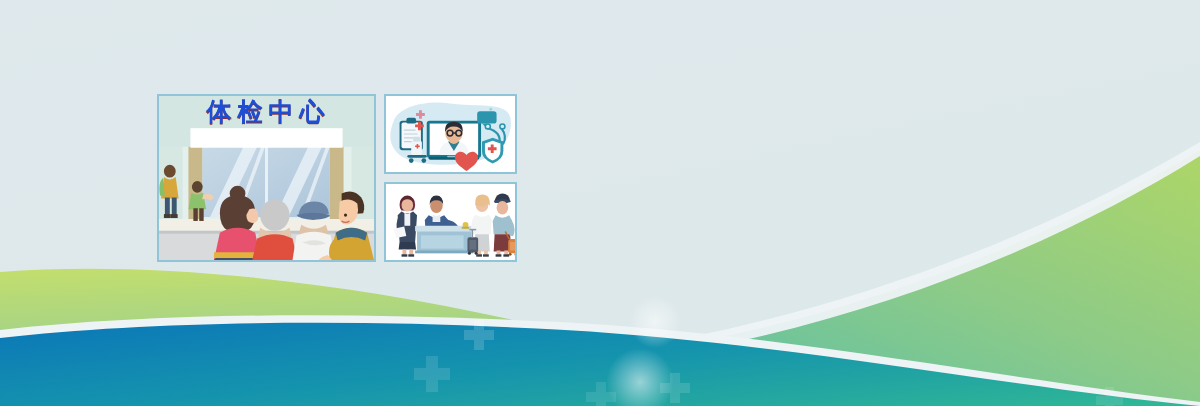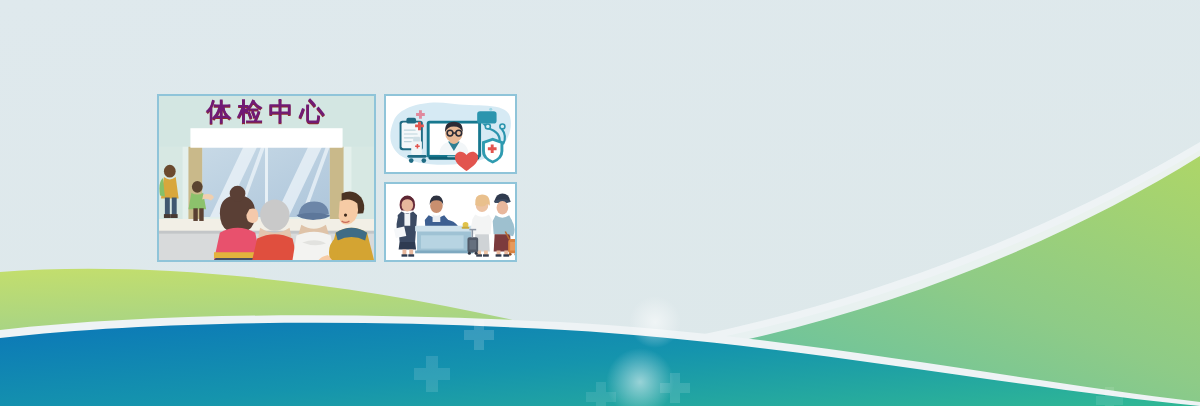--- a/index.html
+++ b/index.html
@@ -29,21 +29,21 @@
 
   .card svg{display:block;width:100%;height:100%;}
 
   
   .clinic-title{
     position:absolute;left:0;top:3px;width:219px;
     text-align:center;
     font-size:25px;
     font-weight:bold;
     letter-spacing:6px;
-    color:#701a75;
+    color:#1d4ed8;
     text-shadow:0 1px 0 #8e2f2b;
     font-family:"DejaVu Sans", sans-serif;
     line-height:1;
     pointer-events:none;
   }
 </style>
 </head>
 <body>
 
 <div id="stage">

